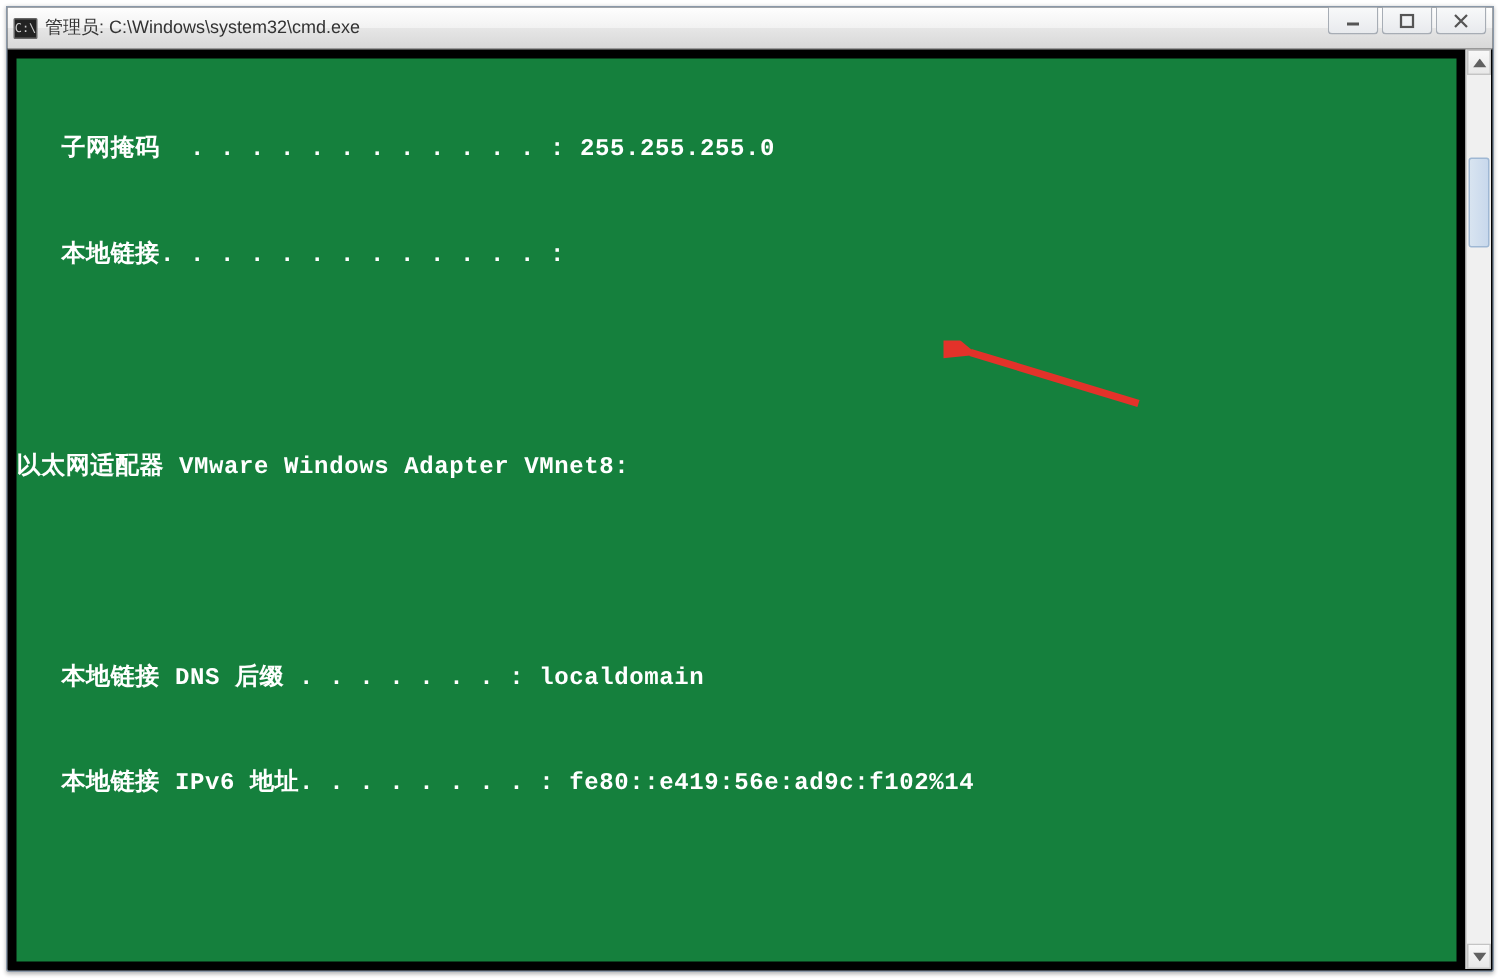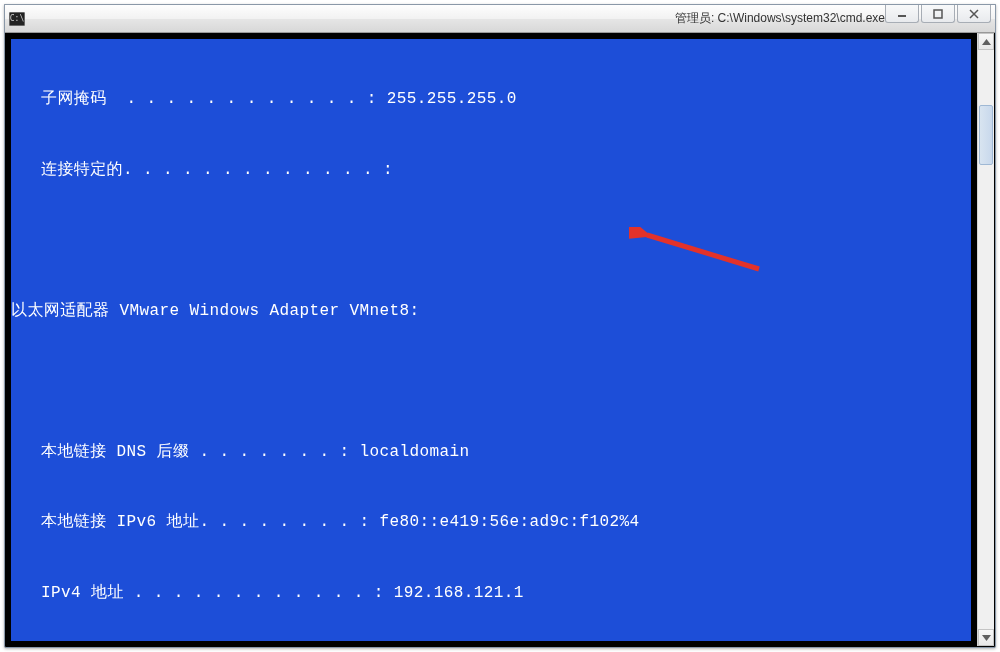--- a/index.html
+++ b/index.html
@@ -49,21 +49,20 @@
     }
     .titlebar-icon-inner {
       color: #ccc;
       font-size: 8px;
       font-family: monospace;
       line-height: 1;
     }
     .titlebar-title {
       flex: 1;
       white-space: nowrap;
-      text-align: right;
     }
     .titlebar-controls {
       display: flex;
       gap: 2px;
       align-items: flex-start;
       height: 100%;
       padding-top: 0;
     }
     .tb-btn {
       width: 34px;
@@ -81,28 +80,29 @@
     .tb-btn svg {
       width: 12px;
       height: 10px;
     }
     .terminal-body {
       position: absolute;
       left: 6px;
       top: 34px;
       right: 24px;
       bottom: 6px;
-      background: #1d4ed8;
+      background: #15803d;
       color: #fff;
       font-family: "SimSun", "NSimSun", "Courier New", monospace;
       font-size: 16px;
       line-height: 23.5px;
       white-space: pre;
       overflow: hidden;
       padding: 2px 0 0 0;
+      font-weight: bold;
     }
     .term-line {
       display: block;
       min-height: 23.5px;
       font-family: "SimSun", "NSimSun", "Courier New", monospace;
       letter-spacing: 0.4px;
     }
     .scrollbar {
       position: absolute;
       right: 1px;
@@ -166,27 +166,26 @@
       <div class="tb-btn">
         <svg viewBox="0 0 12 10">
             <path d="M2 1 L10 9 M10 1 L2 9" stroke="currentColor" stroke-width="1.5" fill="none"></path>
           </svg>
       </div>
     </div>
   </div>
 
   <div class="terminal-body">
     <span class="term-line">   子网掩码  . . . . . . . . . . . . : 255.255.255.0</span>
-    <span class="term-line">   连接特定的. . . . . . . . . . . . . :</span>
+    <span class="term-line">   本地链接. . . . . . . . . . . . . :</span>
     <span class="term-line"></span>
     <span class="term-line">以太网适配器 VMware Windows Adapter VMnet8:</span>
     <span class="term-line"></span>
     <span class="term-line">   本地链接 DNS 后缀 . . . . . . . : localdomain</span>
-    <span class="term-line">   本地链接 IPv6 地址. . . . . . . . : fe80::e419:56e:ad9c:f102%4</span>
-    <span class="term-line">   IPv4 地址 . . . . . . . . . . . . : 192.168.121.1</span>
+    <span class="term-line">   本地链接 IPv6 地址. . . . . . . . : fe80::e419:56e:ad9c:f102%14</span>
     
     
     
     
     
     
     
     
     
     

